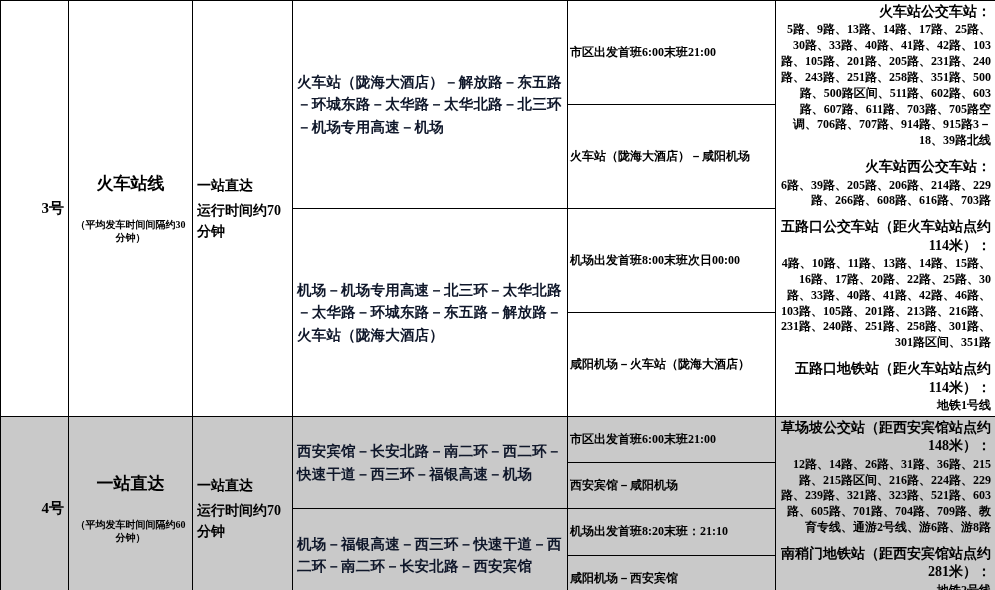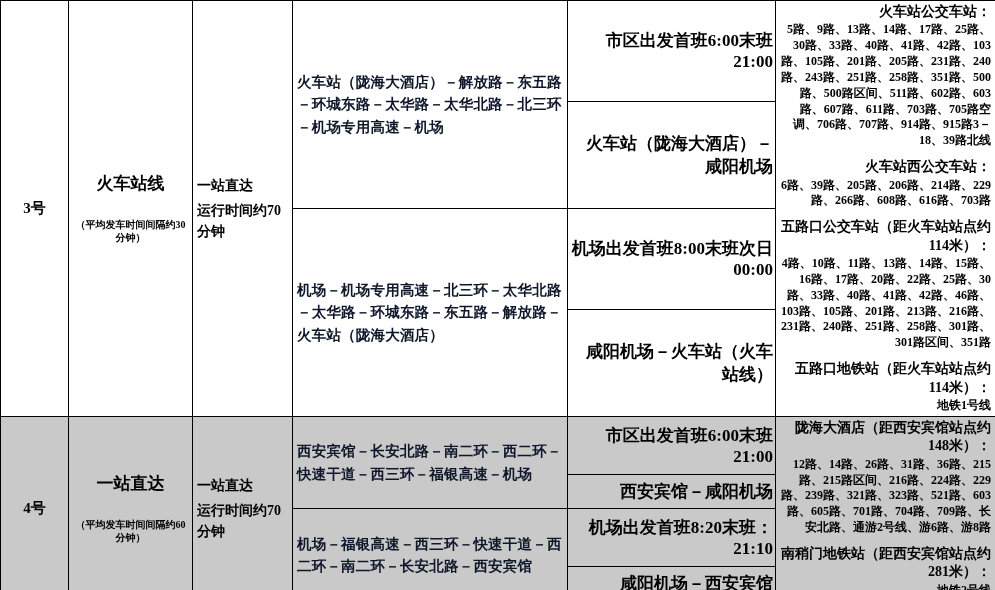--- a/index.html
+++ b/index.html
@@ -36,21 +36,21 @@
   .col-direct { width: 100px; }
   .col-route  { width: 275px; }
   .col-time   { width: 208px; }
   .col-stops  { width: 220px; }
 
   .row-shaded td { background: #c9c9c9; }
 
   .line-no {
     font-size: 15px;
     font-weight: bold;
-    text-align: center;
+    text-align: right;
     margin-left: 44px;
   }
   .line-name {
     font-size: 17px;
     font-weight: bold;
     text-align: center;
     line-height: 1.35;
   }
   .line-name .interval {
     display: block;
@@ -99,22 +99,22 @@
   
   table.sub {
     border-collapse: collapse;
     width: 100%;
     height: 100%;
     table-layout: fixed;
   }
   table.sub td {
     border: 0;
     border-bottom: 1px solid #000000;
-    text-align: right;
-    font-size: 17px;
+    text-align: left;
+    font-size: 12px;
     font-weight: bold;
     padding: 3px 2px;
   }
   table.sub tr:last-child td { border-bottom: 0; }
   .watermark {
     position: absolute;
     right: 8px;
     bottom: 6px;
     font-size: 26px;
     font-weight: bold;
@@ -188,21 +188,21 @@
       </tr>
       <tr>
         <td class="route">机场－机场专用高速－北三环－太华北路－太华路－环城东路－东五路－解放路－火车站（陇海大酒店）</td>
         <td class="col-time" style="padding:0;">
           <table class="sub">
             <tbody>
               <tr>
                   <td>机场出发首班8:00末班次日00:00</td>
                 </tr>
               <tr>
-                  <td>咸阳机场－火车站（火车站线）</td>
+                  <td>咸阳机场－火车站（陇海大酒店）</td>
                 </tr>
             </tbody>
           </table>
         </td>
       </tr>
 
       <tr class="row-shaded">
         <td class="line-no" rowspan="2">4号</td>
         <td class="line-name" rowspan="2">
           <span>一站直达</span>
@@ -220,22 +220,22 @@
                   <td>市区出发首班6:00末班21:00</td>
                 </tr>
               <tr>
                   <td>西安宾馆－咸阳机场</td>
                 </tr>
             </tbody>
           </table>
         </td>
         <td class="stops" rowspan="2">
           <span class="grp">
-            <span class="hdr">陇海大酒店（距西安宾馆站点约148米）：</span>
-            <span>12路、14路、26路、31路、36路、215路、215路区间、216路、224路、229路、239路、321路、323路、521路、603路、605路、701路、704路、709路、长安北路、通游2号线、游6路、游8路</span>
+            <span class="hdr">草场坡公交站（距西安宾馆站点约148米）：</span>
+            <span>12路、14路、26路、31路、36路、215路、215路区间、216路、224路、229路、239路、321路、323路、521路、603路、605路、701路、704路、709路、教育专线、通游2号线、游6路、游8路</span>
           </span>
           <span class="grp">
             <span class="hdr">南稍门地铁站（距西安宾馆站点约281米）：</span>
             <span>地铁2号线</span>
           </span>
         </td>
       </tr>
       <tr class="row-shaded">
         <td class="route">机场－福银高速－西三环－快速干道－西二环－南二环－长安北路－西安宾馆</td>
         <td class="col-time" style="padding:0;">

